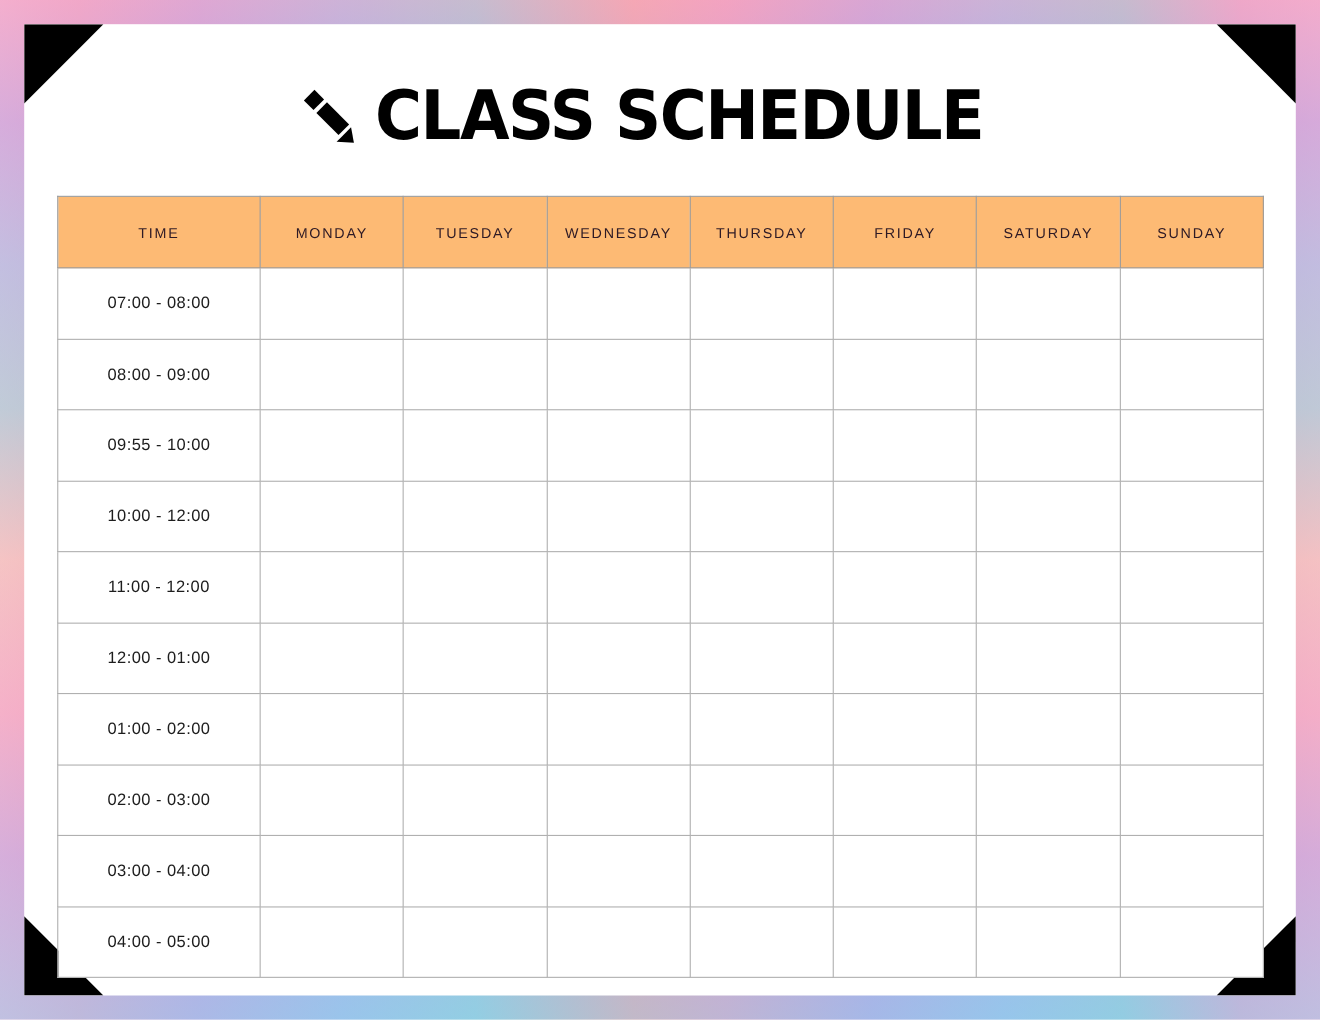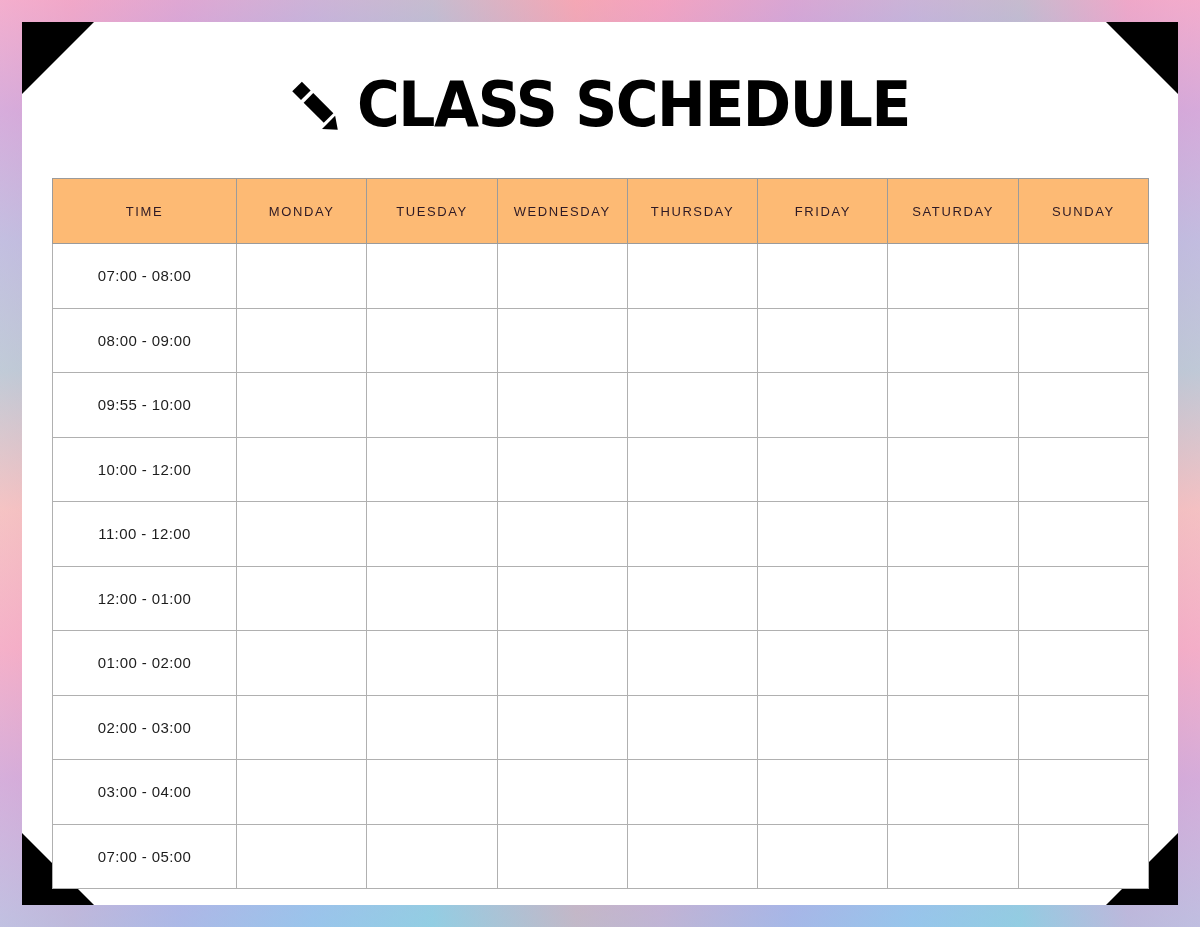--- a/index.html
+++ b/index.html
@@ -86,21 +86,21 @@
   }
   .corner-br {
     right: 0; bottom: 0;
     border-width: 0 0 72px 72px;
     border-color: transparent transparent #000000 transparent;
   }
 
   
   .title-row {
     position: absolute;
-    left: 16px;
+    left: 0;
     top: 52px;
     width: 1156px;
     display: flex;
     align-items: center;
     justify-content: center;
     gap: 14px;
   }
   .pencil-icon {
     display: block;
     width: 56px;
@@ -301,21 +301,21 @@
               <td class="time-cell">03:00 - 04:00</td>
               <td class="entry-cell"></td>
               <td class="entry-cell"></td>
               <td class="entry-cell"></td>
               <td class="entry-cell"></td>
               <td class="entry-cell"></td>
               <td class="entry-cell"></td>
               <td class="entry-cell"></td>
             </tr>
             <tr>
-              <td class="time-cell">07:00 - 05:00</td>
+              <td class="time-cell">04:00 - 05:00</td>
               <td class="entry-cell"></td>
               <td class="entry-cell"></td>
               <td class="entry-cell"></td>
               <td class="entry-cell"></td>
               <td class="entry-cell"></td>
               <td class="entry-cell"></td>
               <td class="entry-cell"></td>
             </tr>
           </tbody>
       </table>

